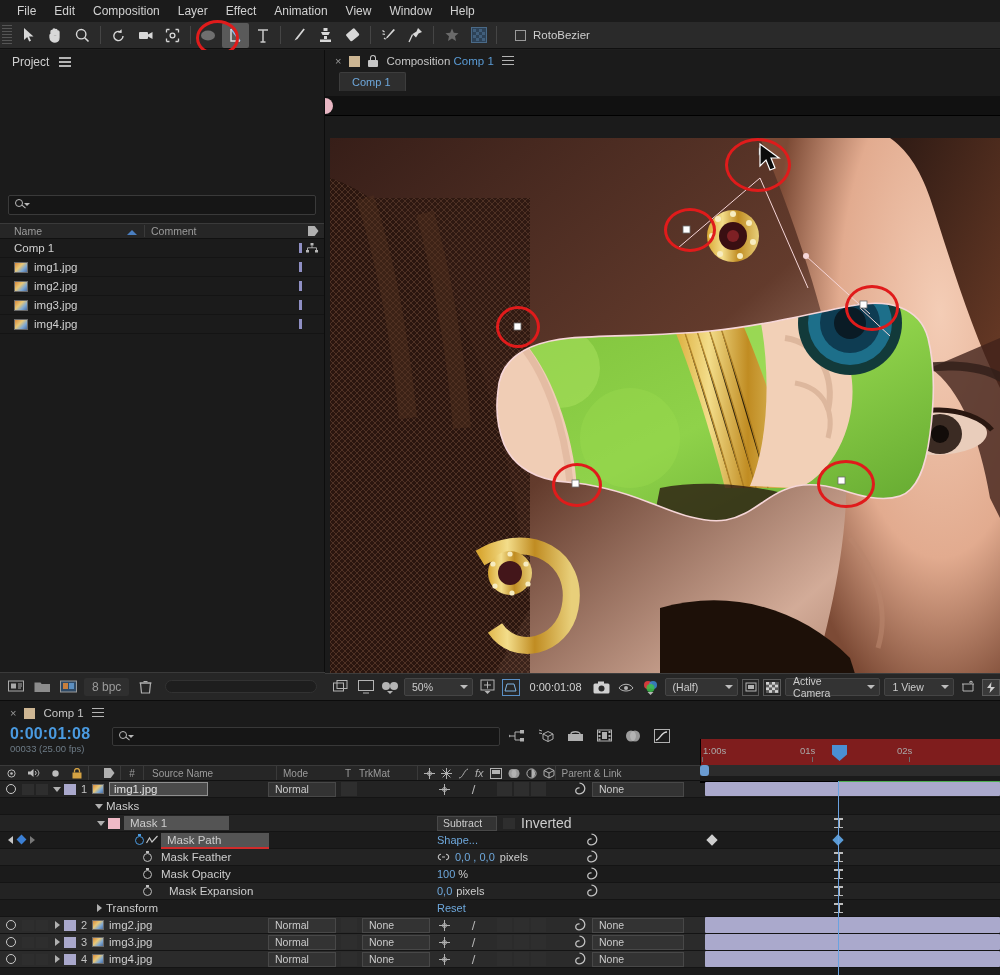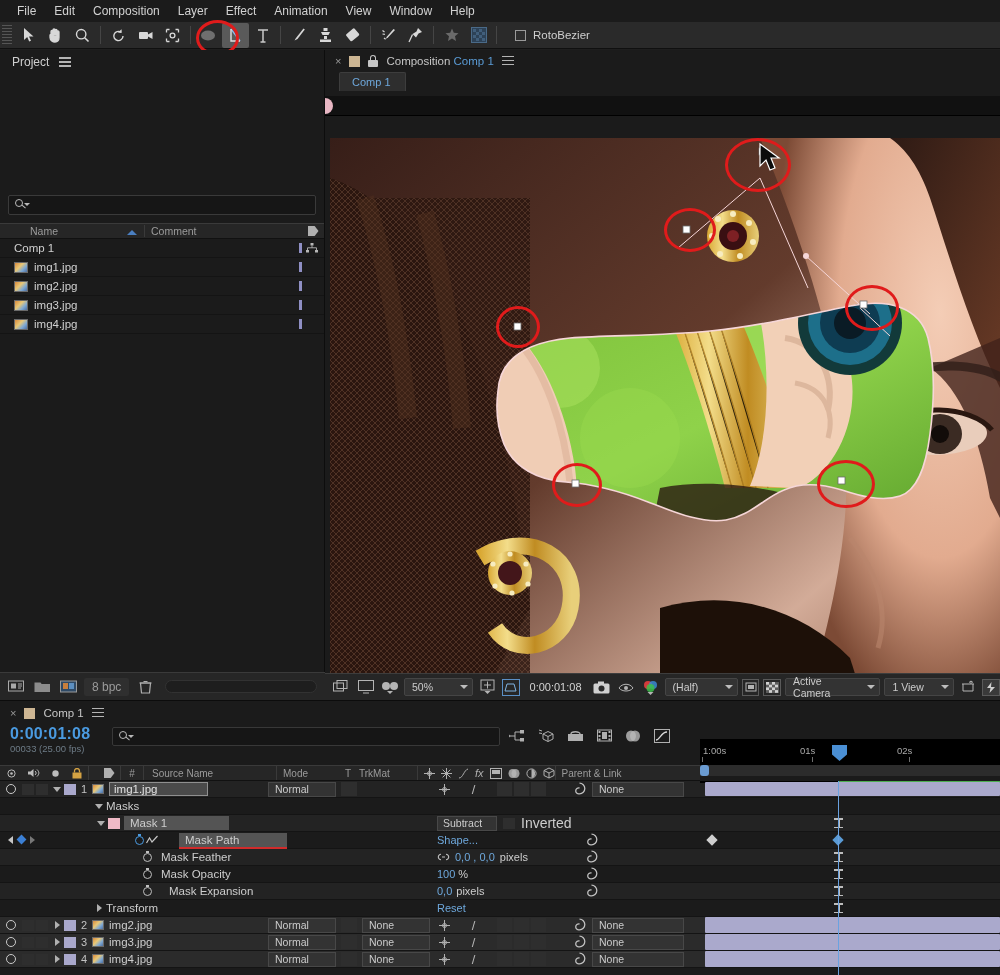--- a/index.html
+++ b/index.html
@@ -58,21 +58,21 @@
   .srch-ic { position:relative; width:13px; height:12px; }
   .srch-ic .cir { position:absolute; left:0; top:0; width:8px; height:8px; border:1.4px solid #b9b9b9; border-radius:50%; }
   .srch-ic .hnd { position:absolute; left:6px; top:7px; width:5px; height:1.4px; background:#b9b9b9; transform:rotate(40deg); }
   .srch-ic .car { position:absolute; left:9px; top:4px; width:0; height:0;
                   border-left:3px solid transparent; border-right:3px solid transparent; border-top:3px solid #b9b9b9; }
 
   .proj-head {
     margin-top:8px; height:16px; background:#262626; display:flex; align-items:center;
     border-top:1px solid #3a3a3a; border-bottom:1px solid #111; font-size:10.5px; color:#9b9b9b;
   }
-  .proj-head .c-name { flex:0 0 145px; padding-left:30px; display:flex; gap:4px;
+  .proj-head .c-name { flex:0 0 145px; padding-left:14px; display:flex; gap:4px;
                        border-right:1px solid #3a3a3a; position:relative; }
   .sortarrow { position:absolute; right:7px; top:5px; width:0;height:0;
      border-left:5px solid transparent;border-right:5px solid transparent;border-bottom:5px solid #4a7fc1; }
   .proj-head .c-comm { flex:1; padding-left:6px; }
   .proj-head .c-tag { flex:0 0 22px; display:flex; align-items:center; justify-content:center; }
   .tagic { width:11px; height:10px; background:#b0b0b0;
      clip-path:polygon(0 0,65% 0,100% 50%,65% 100%,0 100%); }
 
   .proj-row { height:19px; display:flex; align-items:center; border-bottom:1px solid #141414;
               font-size:11.5px; color:#d0d0d0; }
@@ -133,21 +133,21 @@
   .tl-top { height:38px; display:flex; align-items:flex-start; position:relative; }
   .tcode { padding-left:10px; }
   .tcode .big { font-size:16px; font-weight:bold; color:#4a9ae0; letter-spacing:0.2px; line-height:17px; }
   .tcode .sml { font-size:9.5px; color:#6d7b86; margin-top:1px; }
   .tl-search { position:absolute; left:112px; top:2px; width:388px; height:19px; background:#161616;
      border:1px solid #383838; border-radius:2px; display:flex; align-items:center; padding-left:6px;}
   .tl-icons { position:absolute; left:508px; top:2px; display:flex; align-items:center; gap:11px; }
   .tli { width:18px;height:18px; display:flex;align-items:center;justify-content:center; }
 
   
-  .ruler { position:absolute; left:700px; top:38px; width:300px; height:26px; background:#000000;
+  .ruler { position:absolute; left:700px; top:38px; width:300px; height:26px; background:#7f1d1d;
            border-left:1px solid #000; }
   .ruler .lab { position:absolute; top:6px; font-size:9.5px; color:#a9a9a9; }
   .ruler .tick { position:absolute; top:18px; width:1px; height:5px; background:#6e6e6e; }
   .wab { position:absolute; left:700px; top:64px; width:300px; height:11px; background:#2c2c2c;}
   .wab .lhandle { position:absolute; left:0; top:0; width:9px; height:11px; background:#6a9bd1; border-radius:3px;}
 
   
   .colhead { position:absolute; left:0; top:64px; width:700px; height:16px; background:#262626;
      border-top:1px solid #3a3a3a; border-bottom:1px solid #111; display:flex; align-items:center;
      font-size:10px; color:#9b9b9b; }
@@ -1029,21 +1029,21 @@
           <span style="width:134px;"></span>
           <span class="stopwatch">
             <span class="sw-ring on"></span>
               <span class="sw-top on"></span>
             </span>
           <span class="graphic">
             <svg width="12" height="10" viewBox="0 0 12 10">
                 <path d="M0.5 8 L3.5 3 L6 7 L11.5 1" stroke="#c6c6c6" fill="none" stroke-width="1.2"></path>
               </svg>
             </span>
-          <span class="sel-prop" style="margin-left:21px;">
+          <span class="sel-prop" style="margin-left:3px;">
             <span class="propname">Mask Path</span>
             <span class="redline"></span>
           </span>
           <span class="valcol blue">Shape...</span>
           <span class="swirl">
             <svg width="13" height="13" viewBox="0 0 13 13">
                 <path d="M6.5 1.2 A5.3 5.3 0 116.5 11.8 A3 3 0 116.5 6" stroke="#c0c0c0" stroke-width="1.3" fill="none"></path>
               </svg></span>
         </div>
         <div class="tcol">

